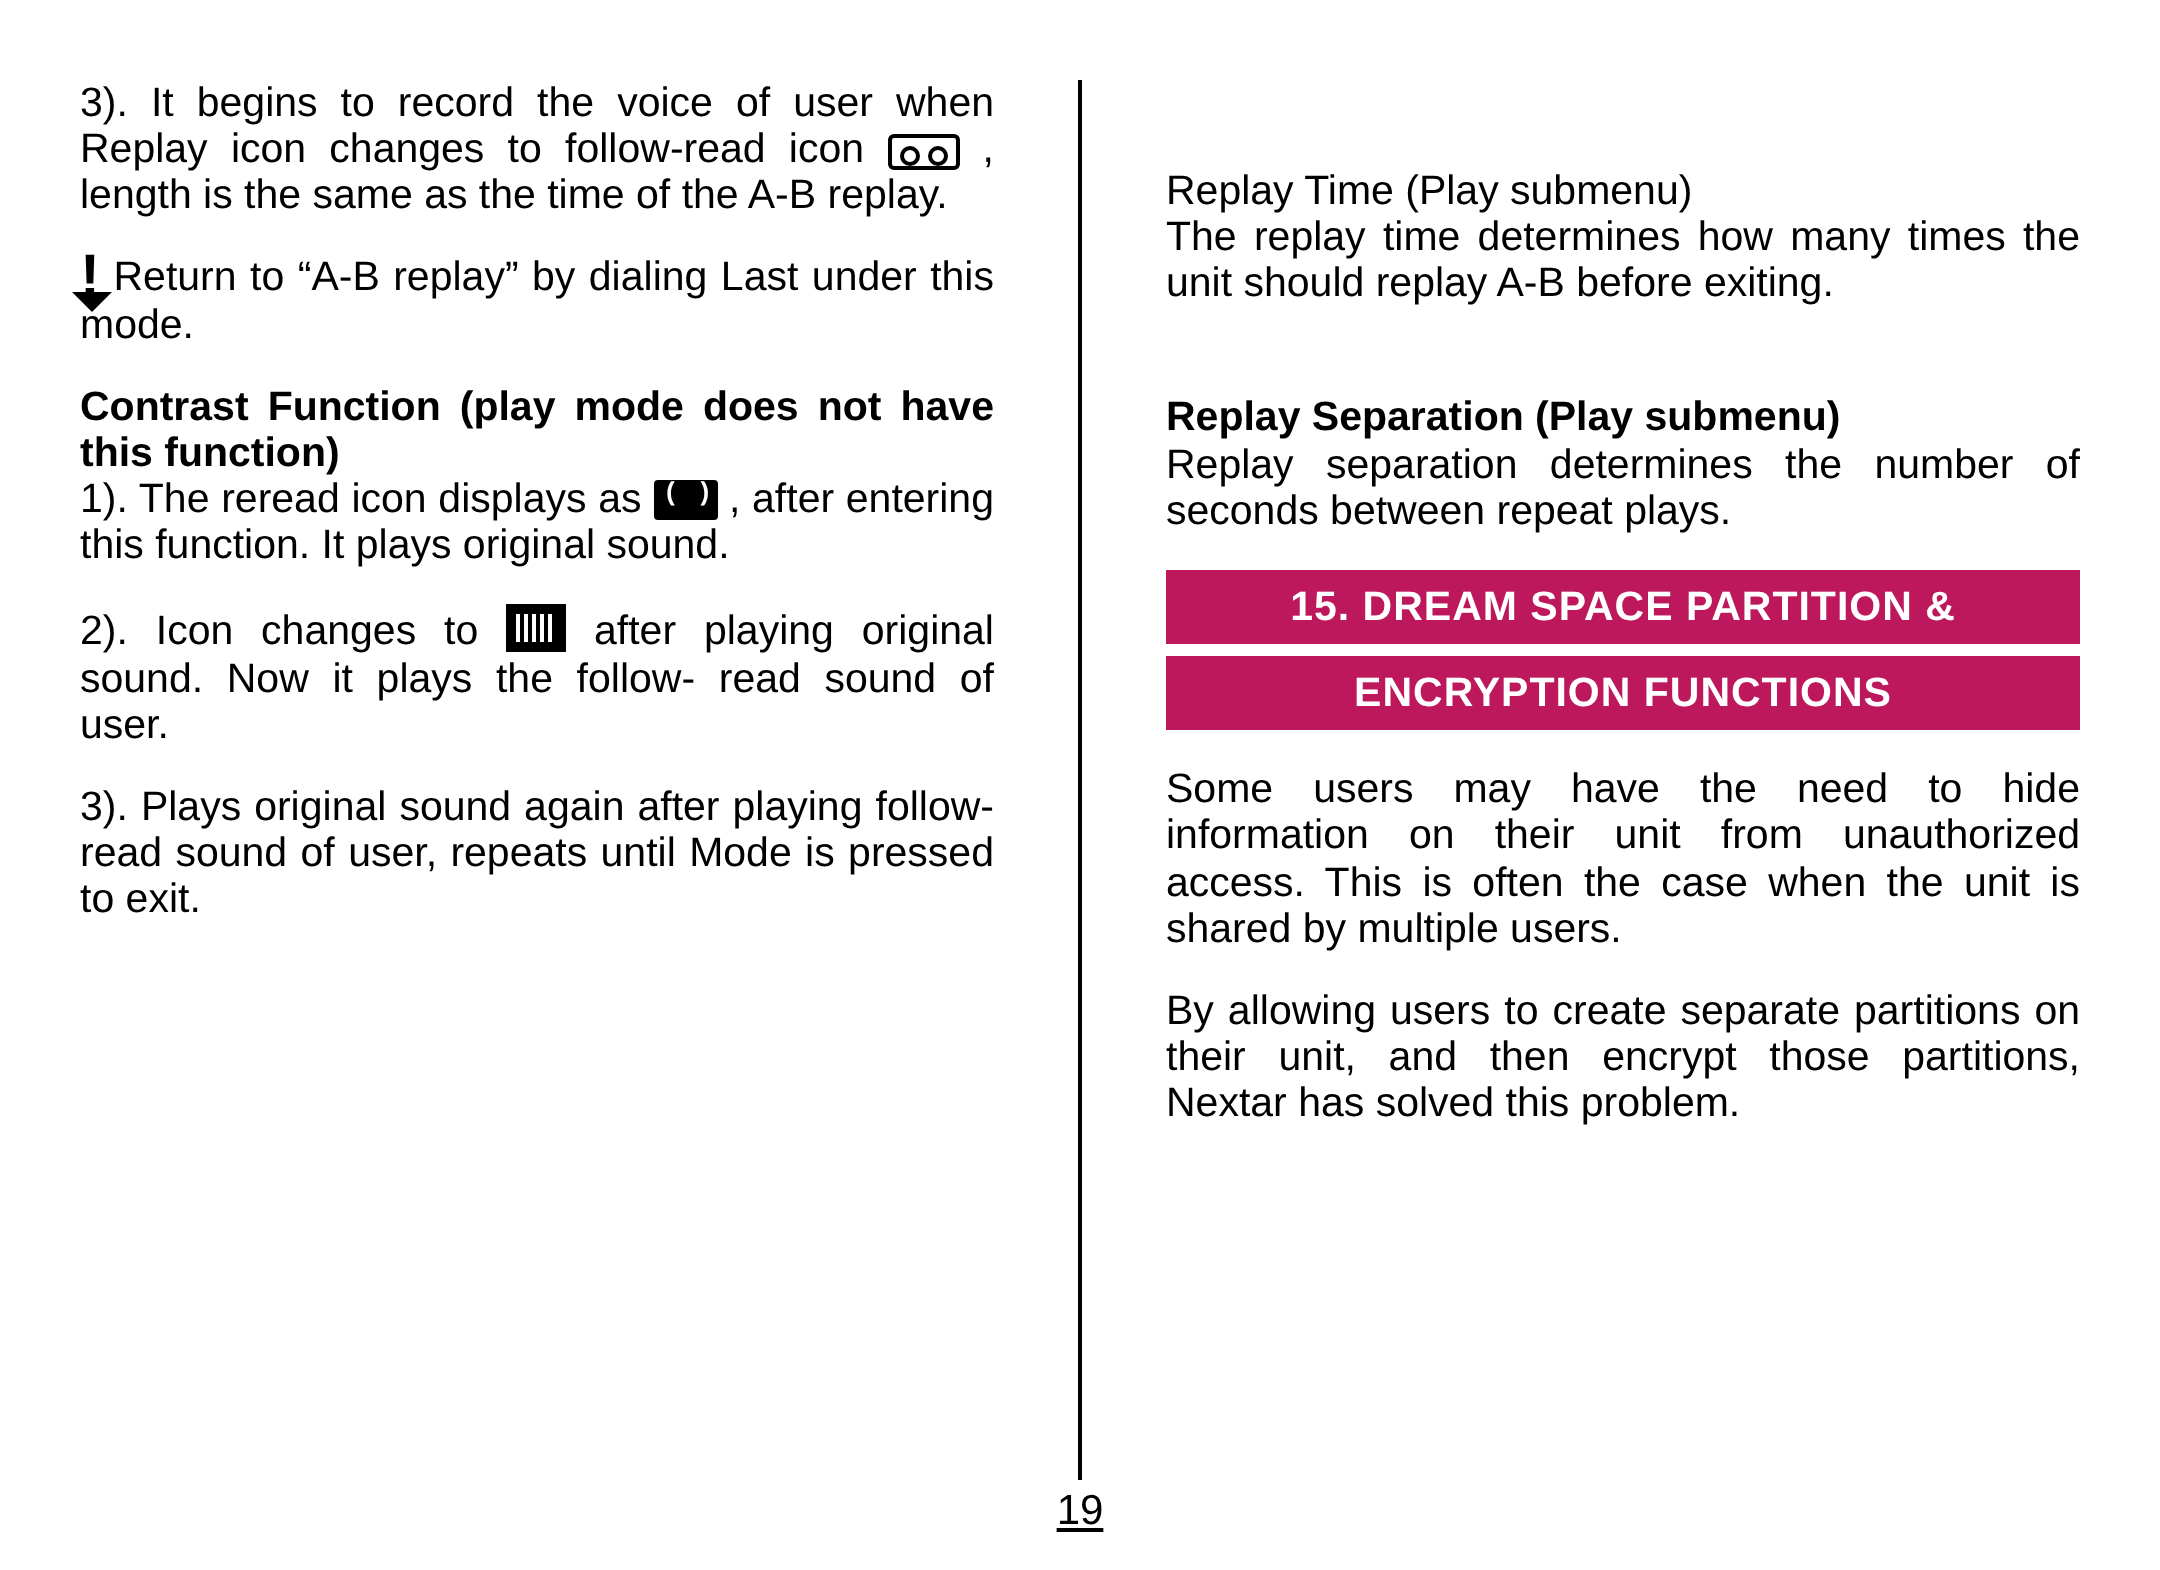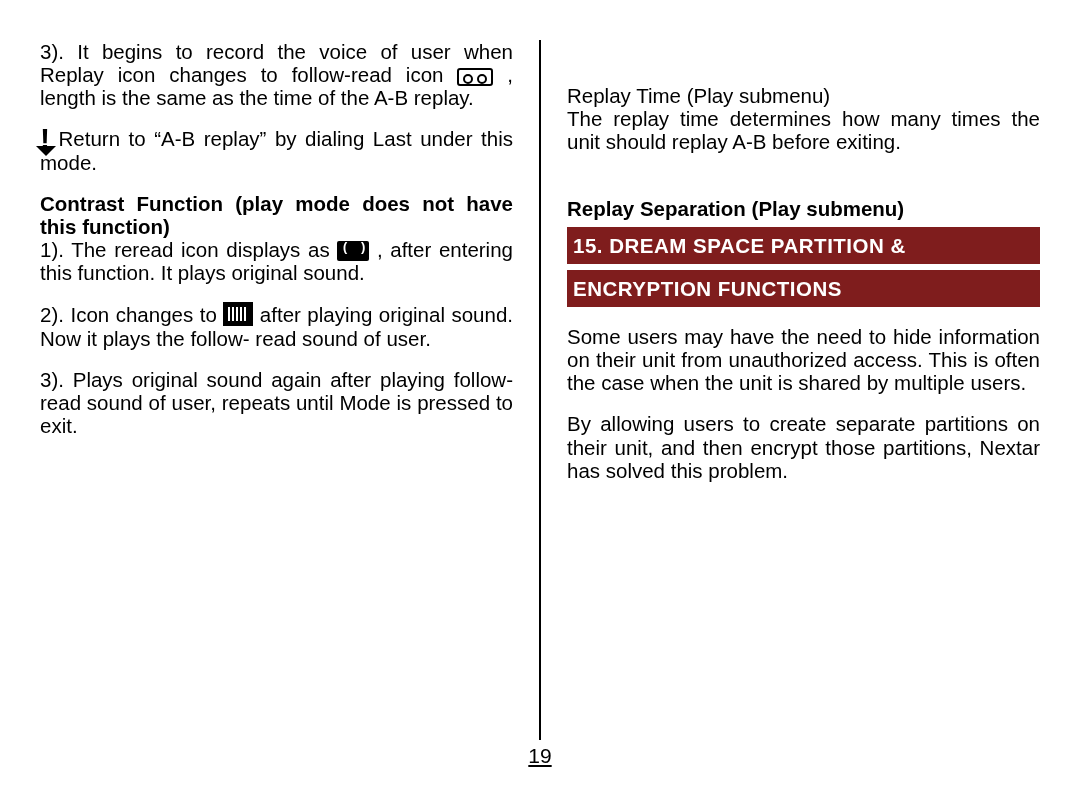--- a/index.html
+++ b/index.html
@@ -14,21 +14,21 @@
     position: relative;
     width: 1080px;
     height: 785px;
     padding: 40px 40px 28px 40px;
     display: flex;
     flex-direction: column;
   }
   .cols {
     flex: 1 1 auto;
     display: flex;
-    gap: 0;
+    gap: 16px;
   }
   .col {
     width: 50%;
     padding-right: 26px;
     padding-left: 0;
     font-size: 20.5px;
     line-height: 1.13;
   }
   .col.right {
     padding-right: 0;
@@ -40,24 +40,24 @@
     height: 700px;
   }
   .para { 
     text-align: justify; 
     margin-bottom: 18px;
     
   }
   .para.no-j { text-align: left; margin-top: 44px; }
   .bold { font-weight: bold; }
   .section-head {
-    background: #7f1d1d;
+    background: #be185d;
     color: #fff;
     font-weight: bold;
-    text-align: left;
+    text-align: center;
     padding: 7px 6px;
     margin: 6px 0 6px 0;
     letter-spacing: 0.5px;
   }
   .section-head + .section-head { margin-top: 2px; }
   .icon {
     display: inline-block;
     vertical-align: -4px;
   }
   .icon.cassette {
@@ -180,20 +180,21 @@
 
     <div class="col right">
 
 
       <p class="para tight no-j">Replay Time (Play submenu)</p>
       <p class="para after-tight">The replay time determines how many times the unit should replay A-B before exiting.</p>
 
       <p class="para tight no-j">
         <span class="bold">Replay Separation (Play submenu)</span>
       </p>
+      <p class="para after-tight">Replay separation determines the number of seconds between repeat plays.</p>
 
       <div class="section-head">15. DREAM SPACE PARTITION &amp;</div>
       <div class="section-head" style="margin-bottom:18px;">ENCRYPTION FUNCTIONS</div>
 
       <p class="para">Some users may have the need to hide information on their unit from unauthorized access.  This is often the case when the unit is shared by multiple users.</p>
 
       <p class="para">By allowing users to create separate partitions on their unit, and then encrypt those partitions, Nextar has solved this problem.</p>
     </div>
 
   </div>

